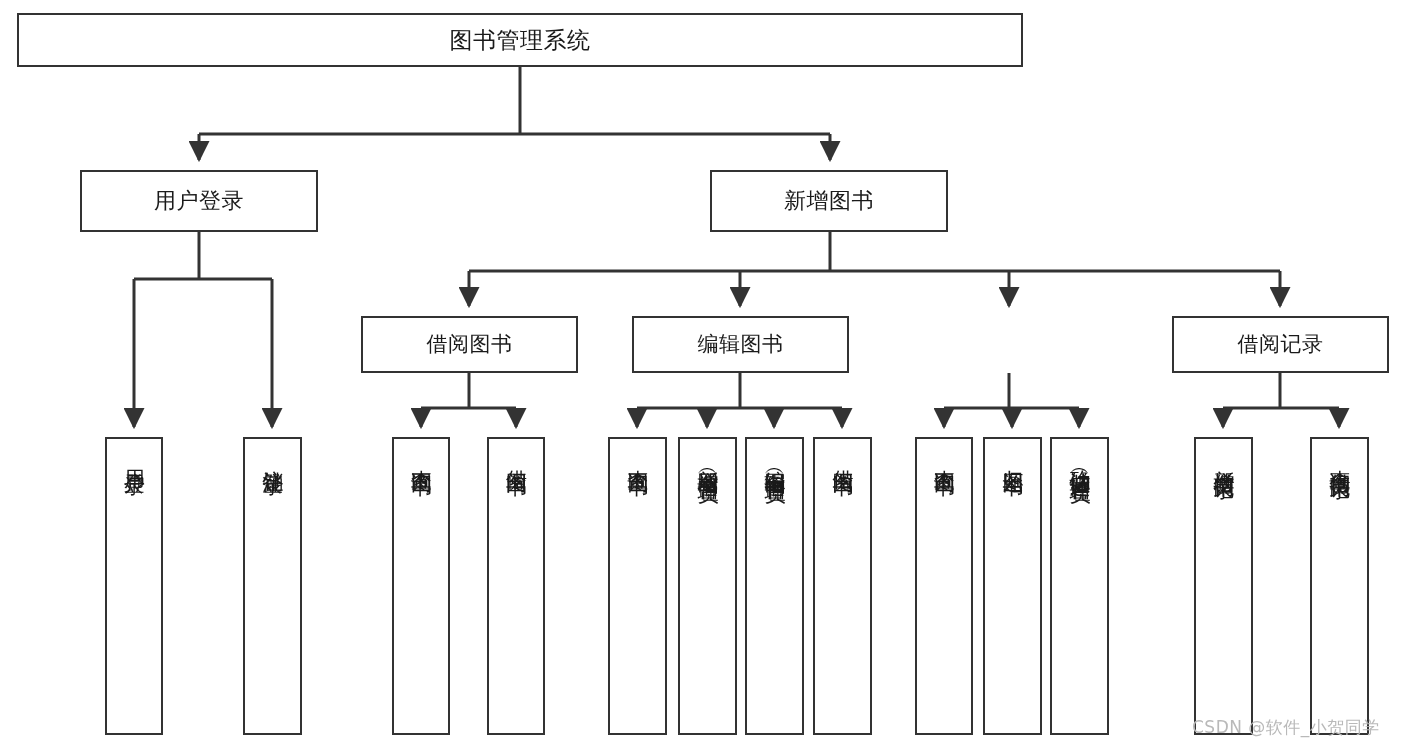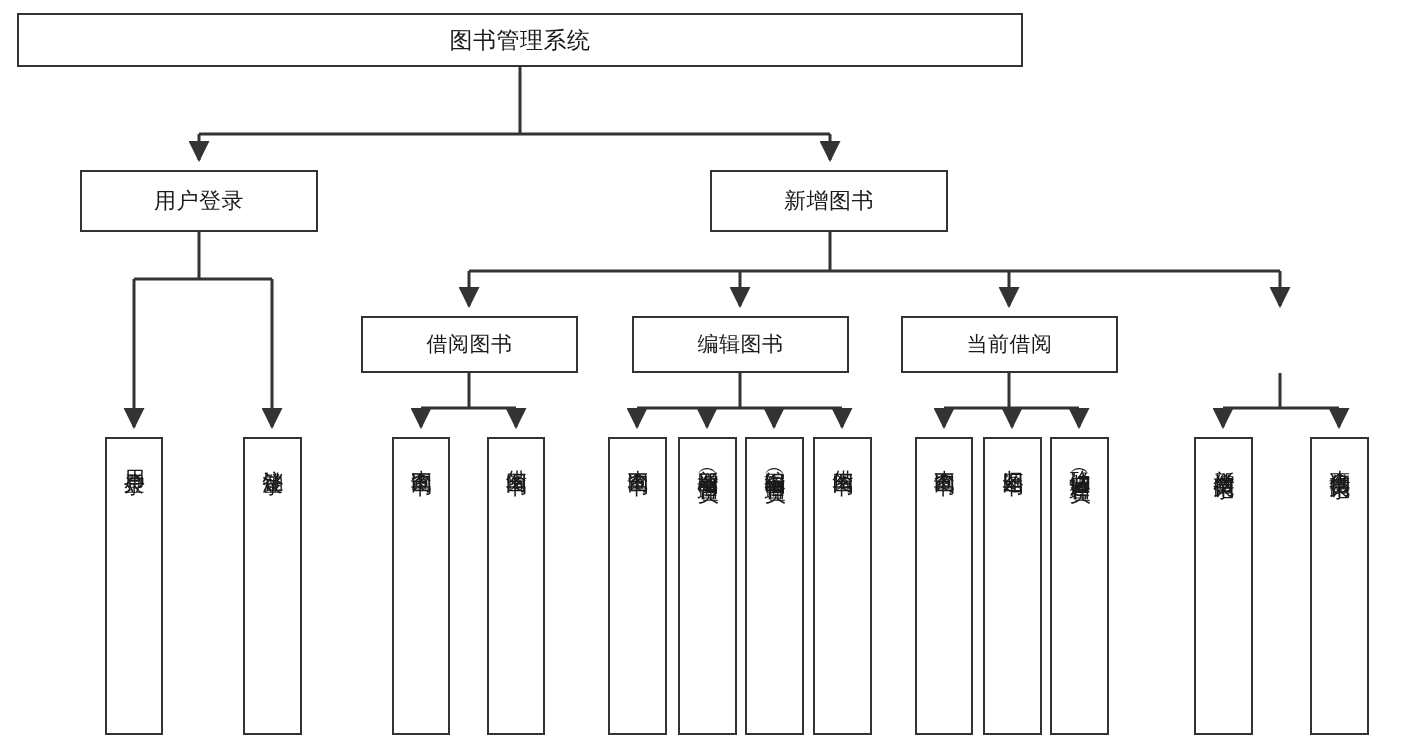--- a/index.html
+++ b/index.html
@@ -130,22 +130,22 @@
   <div class="node lvl2" style="left:710px; top:170px; width:238px; height:62px;">
     <span class="label">新增图书</span>
   </div>
 
   <div class="node lvl3" style="left:361px; top:316px; width:217px; height:57px;">
     <span class="label">借阅图书</span>
   </div>
   <div class="node lvl3" style="left:632px; top:316px; width:217px; height:57px;">
     <span class="label">编辑图书</span>
   </div>
-  <div class="node lvl3" style="left:901px; top:316px; width:217px; height:57px;">
-    <span class="label">当前借阅</span>
+  <div class="node lvl3" style="left:1172px; top:316px; width:217px; height:57px;">
+    <span class="label">借阅记录</span>
   </div>
 
   <div class="node leaf" style="left:105px; top:437px; width:58px; height:298px;">
     <span class="label">用户登录</span>
   </div>
   <div class="node leaf" style="left:243px; top:437px; width:59px; height:298px;">
     <span class="label">注销登录</span>
   </div>
   <div class="node leaf" style="left:392px; top:437px; width:58px; height:298px;">
     <span class="label">查询图书</span>
@@ -174,14 +174,15 @@
   <div class="node leaf" style="left:1050px; top:437px; width:59px; height:298px;">
     <span class="label">确认归还（管理员）</span>
   </div>
   <div class="node leaf" style="left:1194px; top:437px; width:59px; height:298px;">
     <span class="label">新增借阅记录</span>
   </div>
   <div class="node leaf" style="left:1310px; top:437px; width:59px; height:298px;">
     <span class="label">查询借阅记录</span>
   </div>
 
+  <div class="watermark" style="left:1192px; top:716px;">CSDN @软件_小贺同学</div>
 
 </div>
 
 </body></html>

